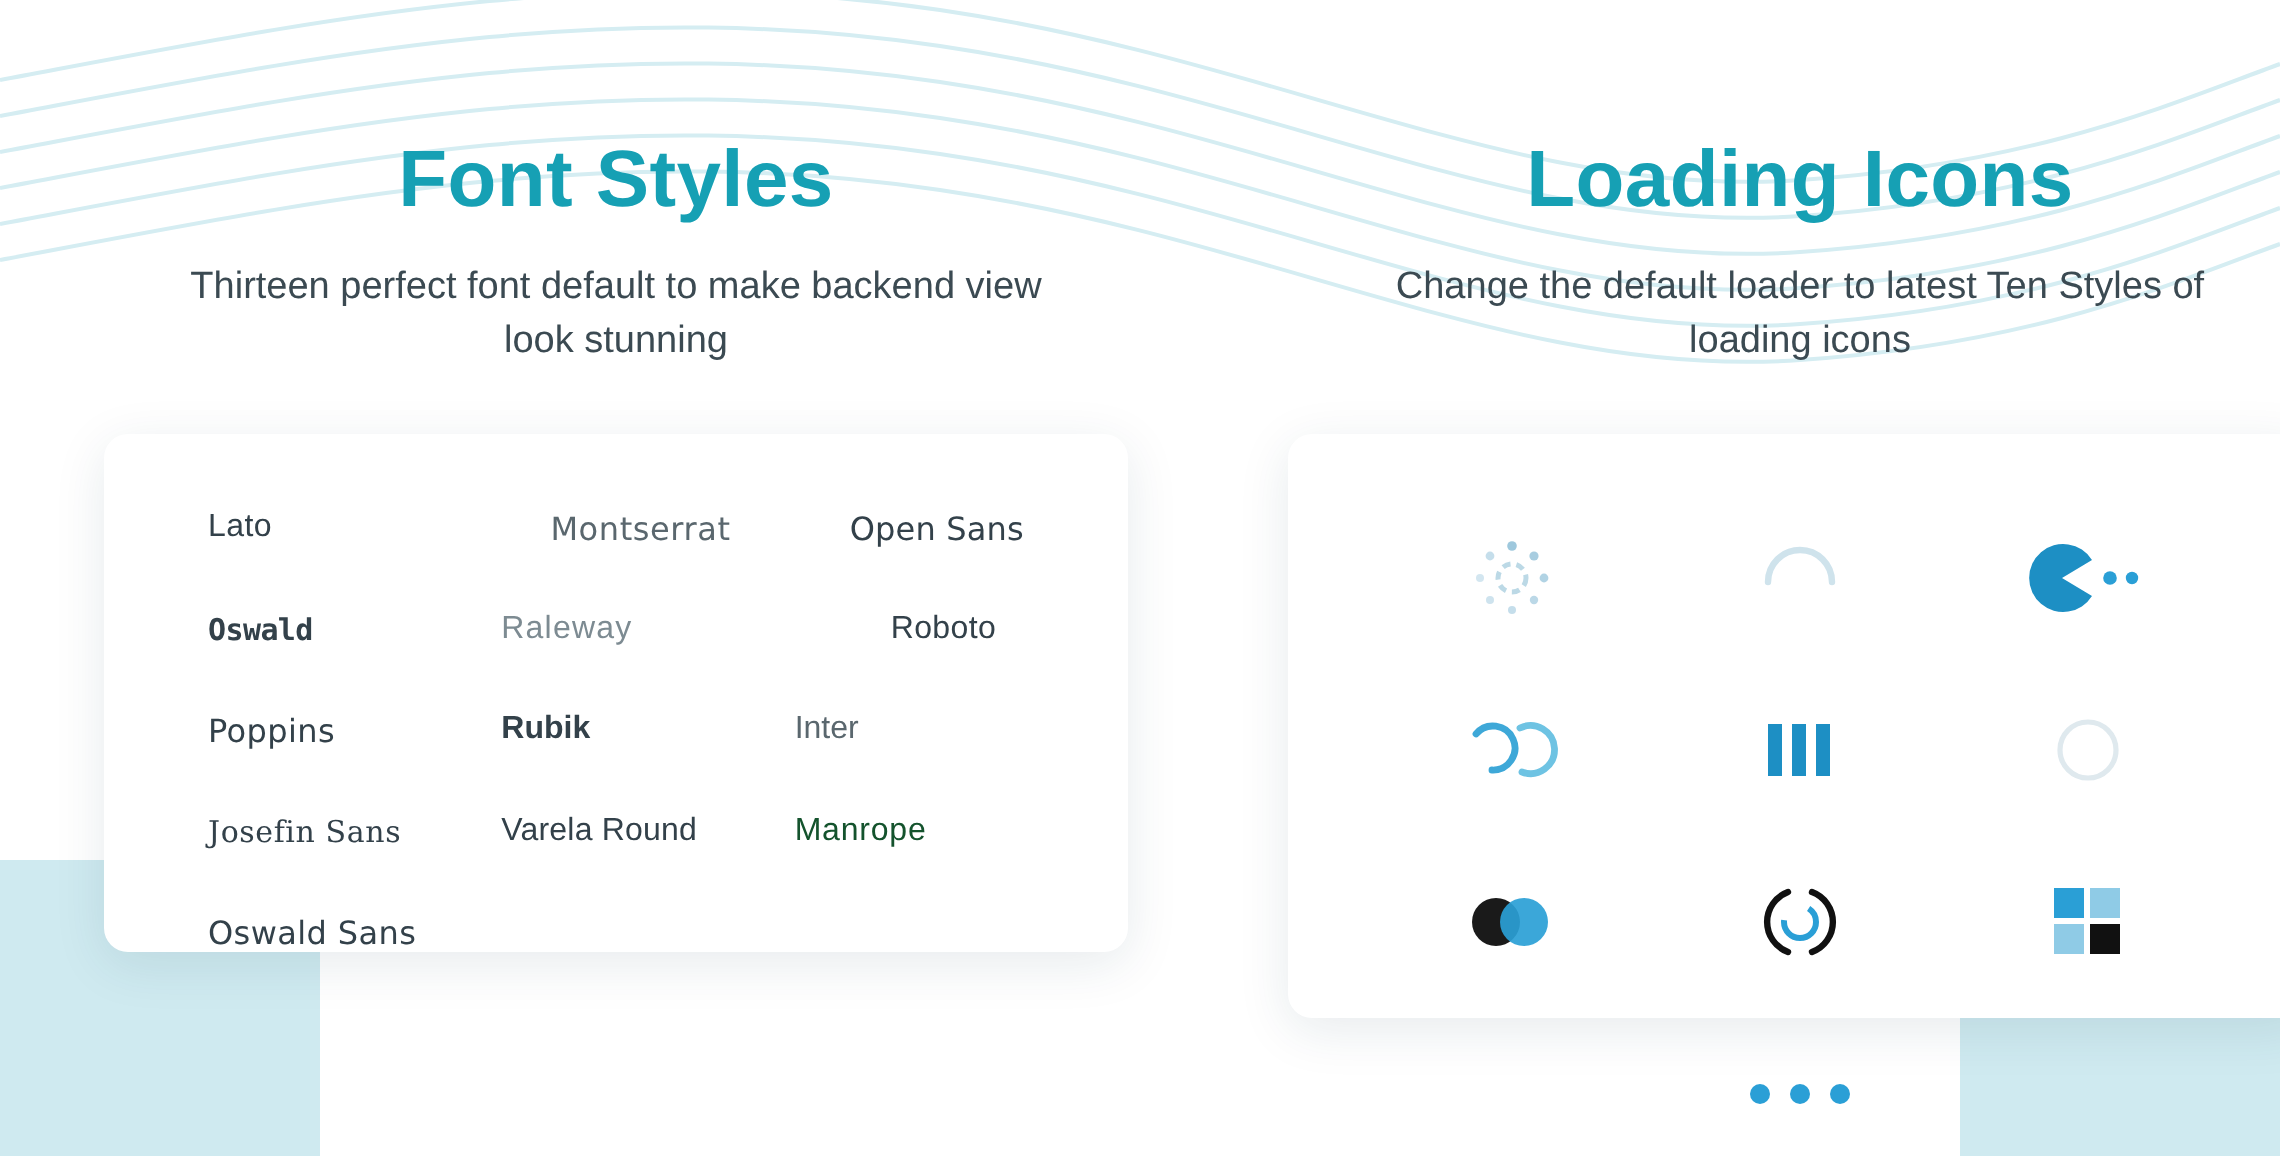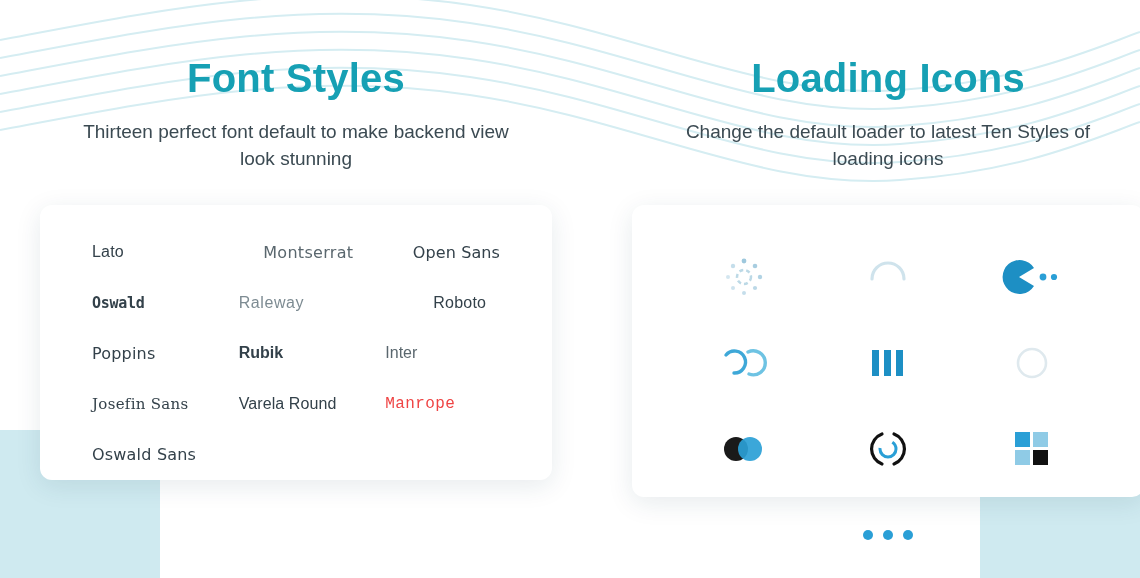--- a/index.html
+++ b/index.html
@@ -37,21 +37,21 @@
     height: 210px;
   }
 
   
   .columns {
     position: relative;
     display: flex;
     width: 1140px;
     height: 480px;
     box-sizing: border-box;
-    padding: 0;
+    padding: 12px;
   }
   .col {
     flex: 1 1 50%;
     display: flex;
     flex-direction: column;
     align-items: center;
     box-sizing: border-box;
   }
   .col-left  { padding: 55px 40px 0 40px; }
   .col-right { padding: 55px 40px 0 40px; }
@@ -108,21 +108,21 @@
   .f-montserrat  { font-family: "DejaVu Sans", sans-serif; color:#5a676e; letter-spacing: .3px; text-align: right; }
   .f-opensans    { font-family: "DejaVu Sans", sans-serif; letter-spacing: .1px; text-align: right; }
   .f-oswald      { font-family: "DejaVu Sans Mono", monospace; font-weight: bold; font-size: 15px; letter-spacing: -.3px; }
   .f-raleway     { font-family: "Liberation Sans", sans-serif; color:#7d8b92; letter-spacing: .6px; }
   .f-roboto      { font-family: "Liberation Sans", sans-serif; letter-spacing: .2px; margin-left: 48px; }
   .f-poppins     { font-family: "DejaVu Sans", sans-serif; letter-spacing: .2px; }
   .f-rubik       { font-family: "Liberation Sans", sans-serif; font-weight: bold; }
   .f-inter       { font-family: "Liberation Sans", sans-serif; color:#5a676e; }
   .f-josefin     { font-family: "DejaVu Serif", serif; font-size: 15px; letter-spacing: .3px; }
   .f-varela      { font-family: Liberation Sans, sans-serif; letter-spacing: .1px; }
-  .f-manrope     { font-family: Liberation Mono, monospace; color:#ef4444; letter-spacing: .4px; }
+  .f-manrope     { font-family: Liberation Sans, sans-serif; color:#14532d; letter-spacing: .4px; }
   .f-nunito      { font-family: "DejaVu Sans", sans-serif; letter-spacing: .2px; }
 
   
   .loader-grid {
     display: grid;
     grid-template-columns: 1fr 1fr 1fr;
     row-gap: 26px;
     justify-items: center;
     align-items: center;
     padding-top: 12px;

